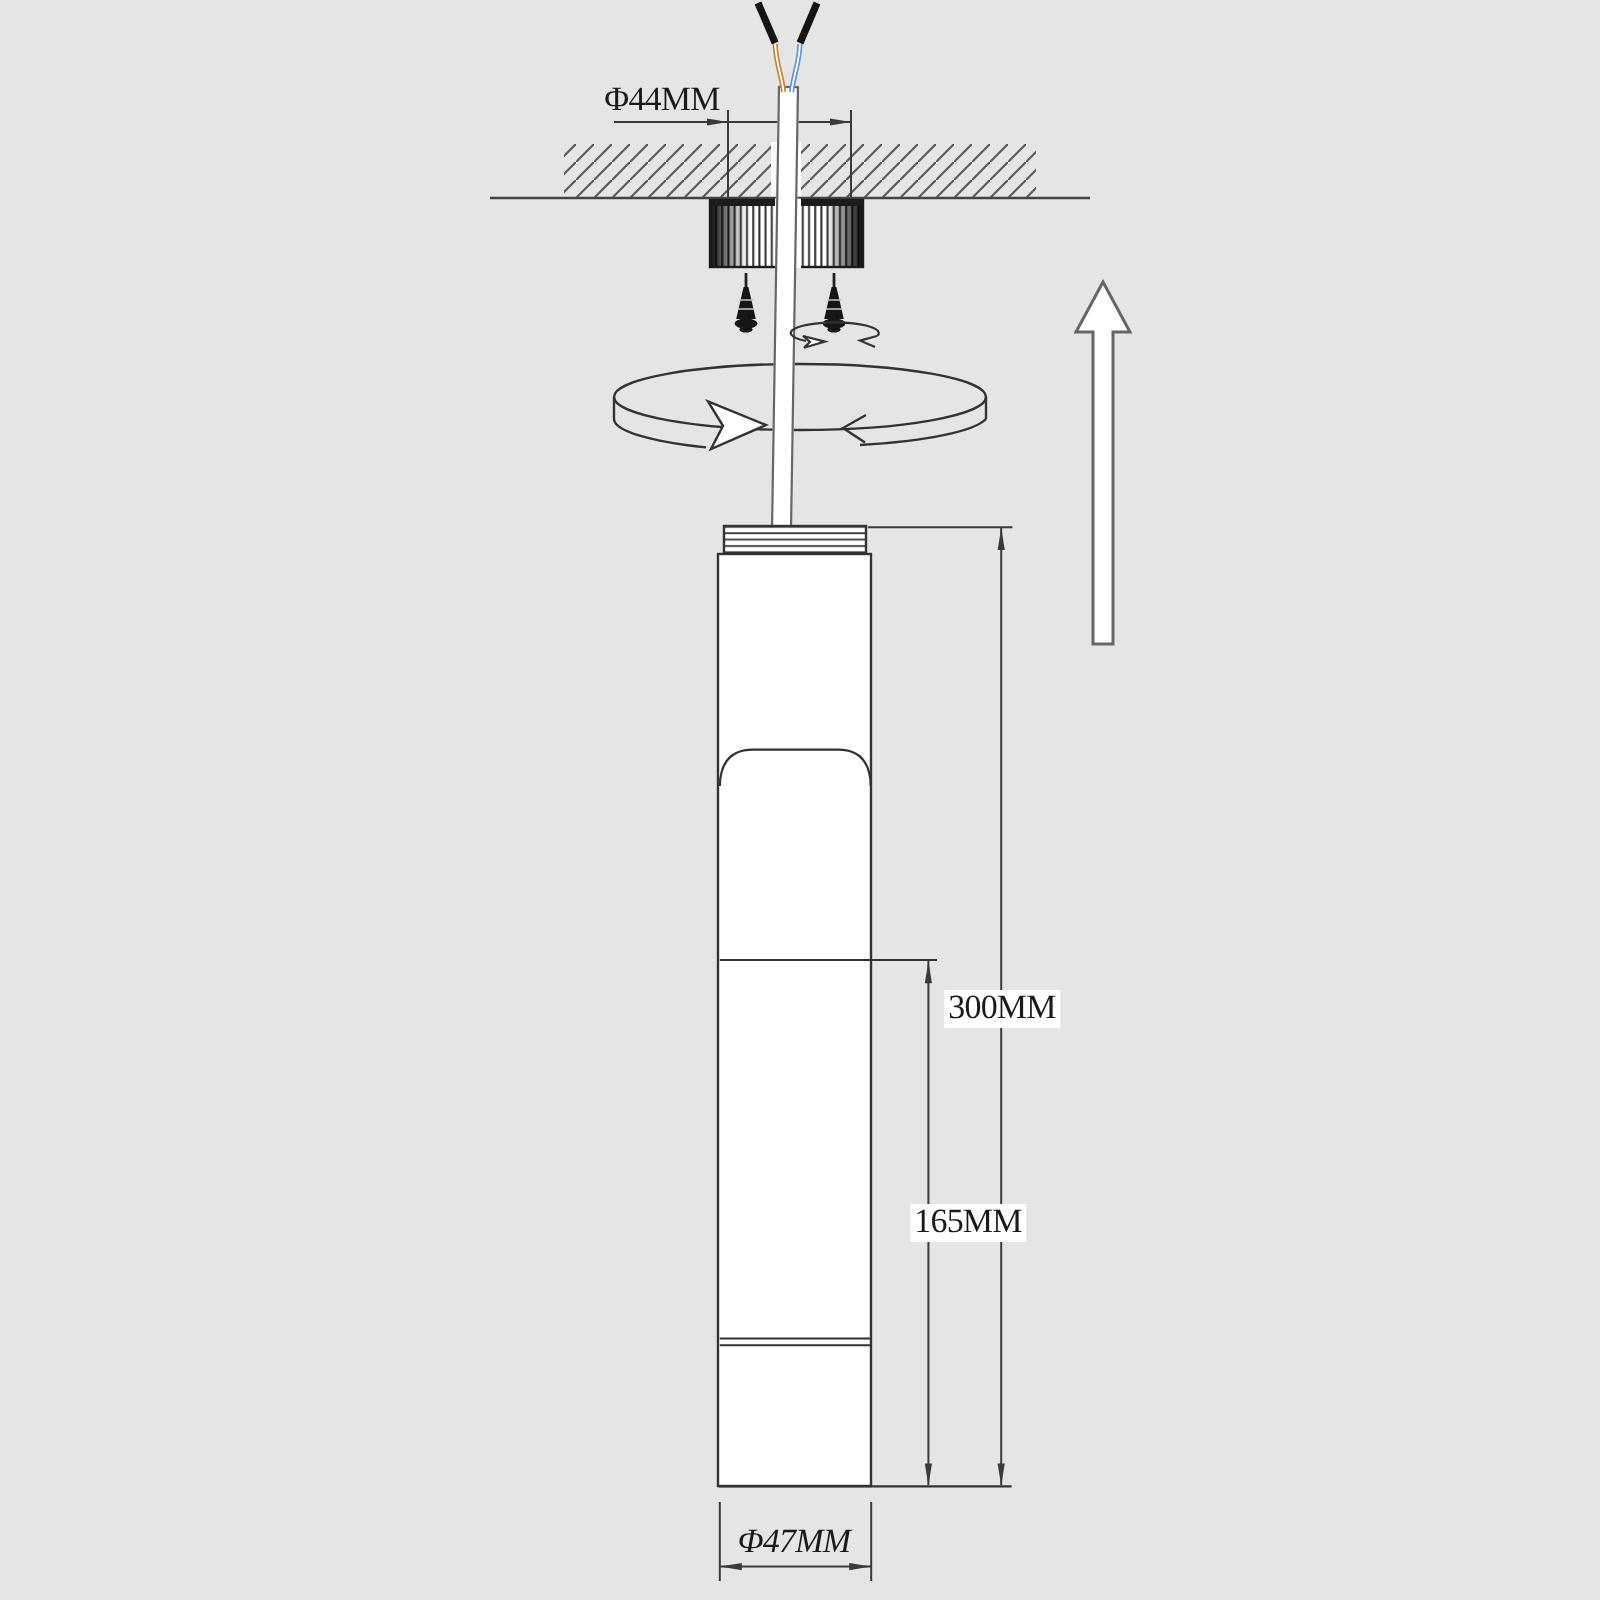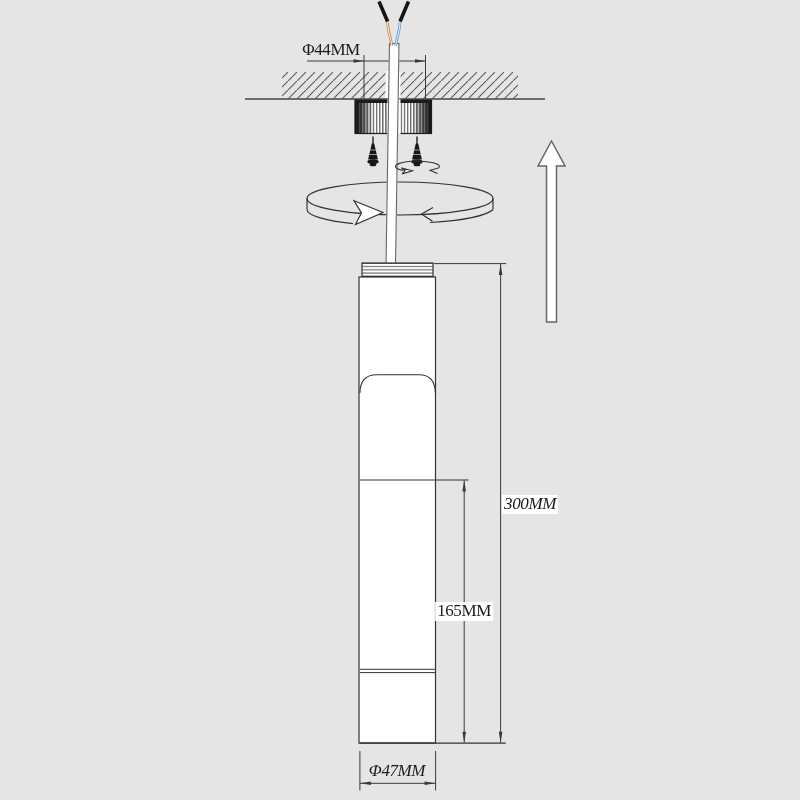--- a/index.html
+++ b/index.html
@@ -137,19 +137,19 @@
     <line x1="359.9" y1="751" x2="359.9" y2="790.5"></line>
     <line x1="435.6" y1="751" x2="435.6" y2="790.5"></line>
     <line x1="359.9" y1="783.3" x2="435.6" y2="783.3"></line>
     <polygon points="359.9,783.3 370.9,781.5 370.9,785.1" fill="#3a3a3a" stroke="none"></polygon>
     <polygon points="435.6,783.3 424.6,781.5 424.6,785.1" fill="#3a3a3a" stroke="none"></polygon>
   </g>
 </svg>
 
 <div class="dim-label" style="left:331px;top:41px;">Φ44MM</div>
 
-<div class="dim-label on-line" style="left:530px;top:495px;font-style:italic;">300MM</div>
+<div class="dim-label on-line" style="left:501px;top:495px;">300MM</div>
 
-<div class="dim-label on-line" style="left:464px;top:602px;">165MM</div>
+<div class="dim-label on-line" style="left:484px;top:602px;">165MM</div>
 
 <div class="dim-label" style="left:397px;top:762px;font-style:italic;">Φ47MM</div>
 
 </div>
 
 </body></html>

